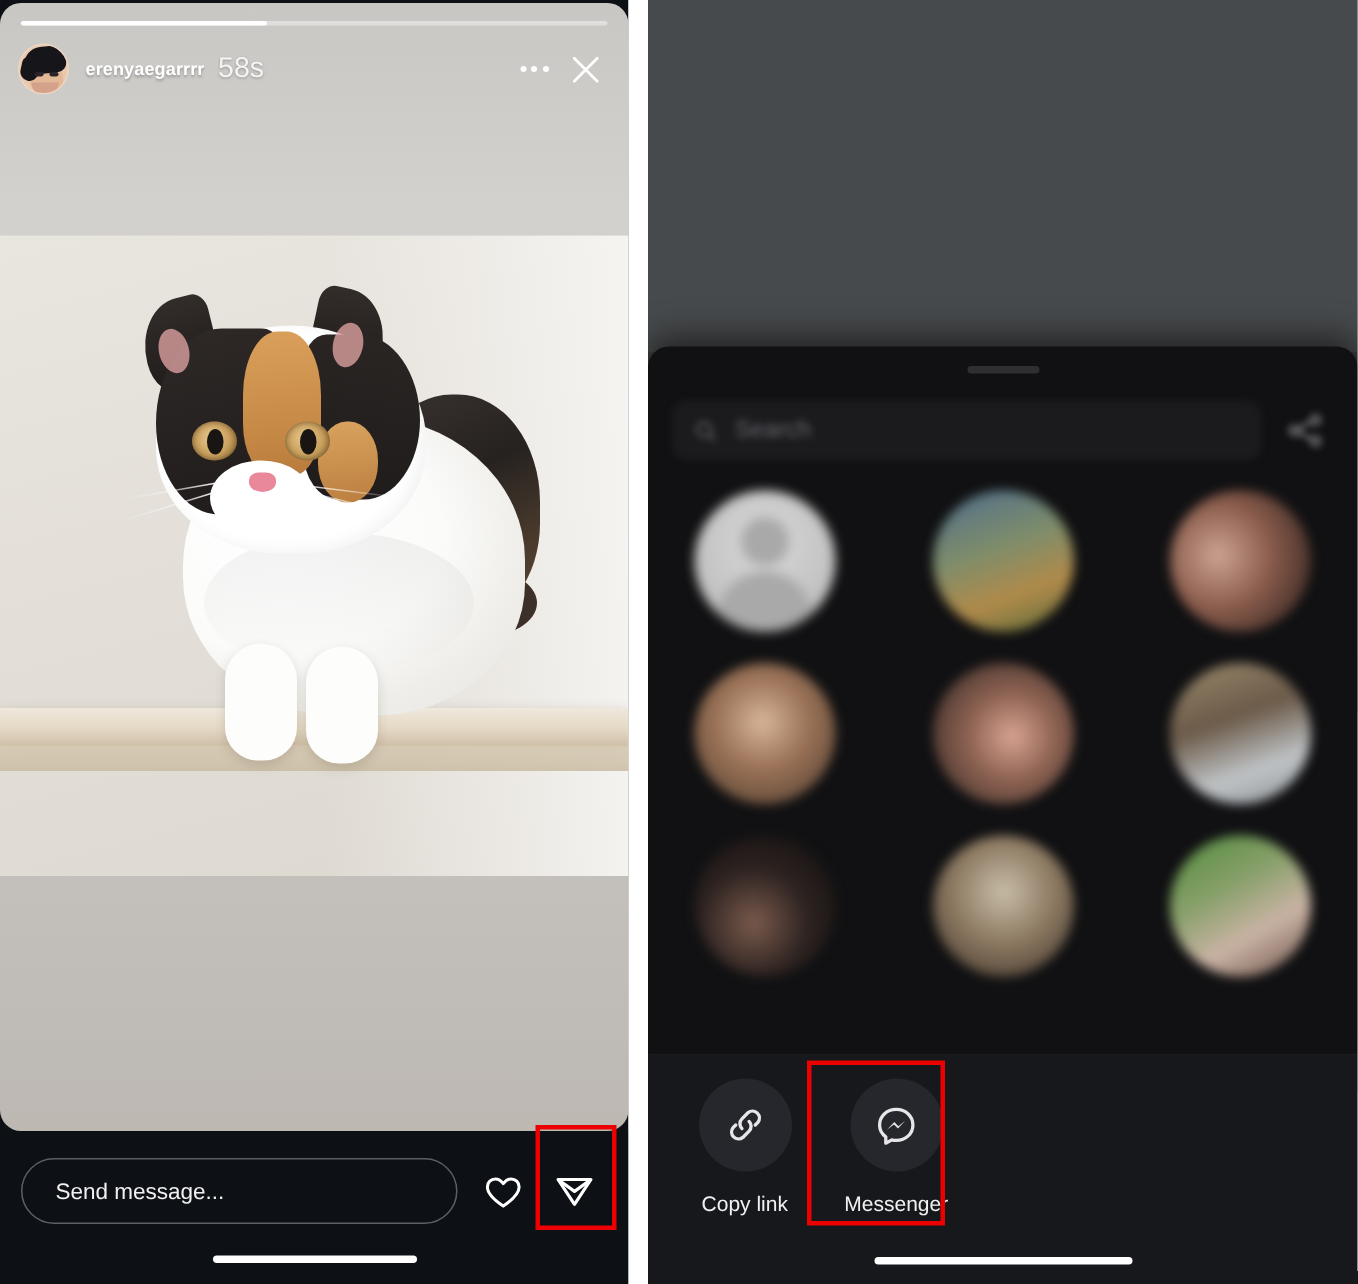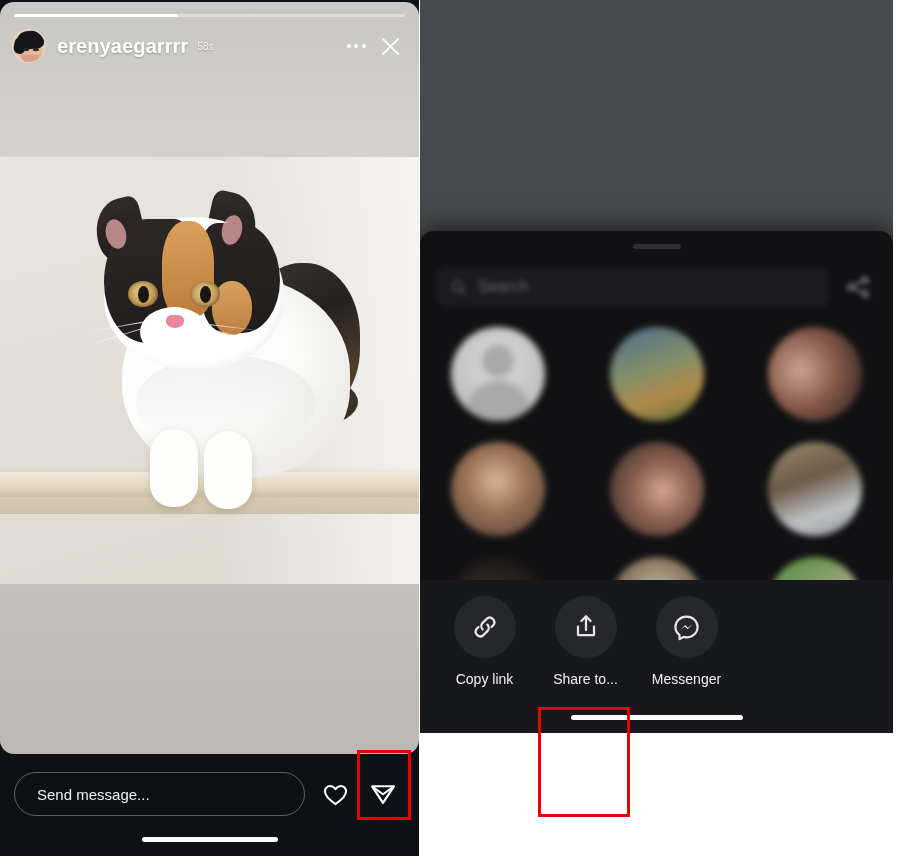--- a/index.html
+++ b/index.html
@@ -42,25 +42,25 @@
     background:#15151a; border-radius:14px 14px 8px 8px; transform:rotate(-6deg); }
   .av-hair2 { position:absolute; left:1px; top:8px; width:12px; height:16px;
     background:#15151a; border-radius:6px 2px 8px 8px; transform:rotate(12deg); }
   .av-face { position:absolute; left:7px; top:12px; width:22px; height:22px;
     background:#e3b896; border-radius:10px 10px 11px 11px; }
   .av-eye { position:absolute; top:18px; width:6px; height:3px; background:#2a2327; border-radius:2px; }
   .av-eye.l { left:10px; } .av-eye.r { left:20px; }
   .av-cheek { position:absolute; left:8px; top:25px; width:18px; height:9px;
     background:#c98f84; border-radius:0 0 9px 9px; opacity:.55; }
   .story-user {
-    color:#ffffff; font-size:20px; font-weight:700; margin-left:11px;
+    color:#ffffff; font-size:12px; font-weight:700; margin-left:11px;
     letter-spacing:.1px; text-shadow:0 1px 2px rgba(0,0,0,.28);
   }
   .story-time {
-    color:rgba(255,255,255,0.86); font-size:10px; font-weight:400; margin-left:9px;
+    color:rgba(255,255,255,0.86); font-size:19px; font-weight:400; margin-left:9px;
     text-shadow:0 1px 2px rgba(0,0,0,.28);
   }
   .head-spacer { flex:1 1 auto; }
   .icon-btn { width:34px; height:34px; display:flex; align-items:center;
     justify-content:center; cursor:pointer; }
   .dots { display:flex; gap:3.5px; }
   .dots i { width:4px; height:4px; background:#fff; border-radius:50%; display:block; }
 
   
   .photo {
@@ -173,21 +173,21 @@
   
   .hl { position:absolute; border:3px solid #ec0000; z-index:40; pointer-events:none; }
   #hl-send { left:357px; top:750px; width:54px; height:70px; }
   #hl-shareto { left:538px; top:707px; width:92px; height:110px; }
 
   
   .divider { position:absolute; left:419px; top:0; width:13px; height:856px; background:#ffffff; }
 
   
   .panel-right {
-    position:absolute; left:420px; top:0; width:473px; height:733px;
+    position:absolute; left:432px; top:0; width:473px; height:856px;
     background:#0a0a0c; overflow:hidden;
   }
   .dim-story {
     position:absolute; left:0; top:0; width:473px; height:728px;
     background:linear-gradient(180deg,#474a4c 0%,#474a4c 28%,#3b3b3c 28%,#3a3a3b 100%);
   }
   .dim-top { position:absolute; left:0; top:0; width:100%; height:235px; background:#474a4c; }
   .dim-photo {
     position:absolute; left:0; top:235px; width:473px; height:240px;
     background:linear-gradient(170deg,#3e3e3d 0%,#3a3a39 50%,#343433 100%);
@@ -441,30 +441,20 @@
       <div class="sh-item">
         <div class="sh-circle">
           <svg width="30" height="30" viewBox="0 0 24 24">
             <path d="M10.1 13.9 A3.7 3.7 0 0 1 10.1 8.7 L13.4 5.4 A3.7 3.7 0 0 1 18.6 10.6 L17.2 12" fill="none" stroke="#e6e6e8" stroke-width="1.8" stroke-linecap="round"></path>
             <path d="M13.9 10.1 A3.7 3.7 0 0 1 13.9 15.3 L10.6 18.6 A3.7 3.7 0 0 1 5.4 13.4 L6.8 12" fill="none" stroke="#e6e6e8" stroke-width="1.8" stroke-linecap="round"></path>
           </svg>
         </div>
         <div class="sh-label">Copy link</div>
       </div>
 
-      <div class="sh-item">
-        <div class="sh-circle">
-          <svg width="30" height="30" viewBox="0 0 24 24">
-            <path d="M12 3.6 L12 14.4" stroke="#e6e6e8" stroke-width="1.8" stroke-linecap="round"></path>
-            <path d="M8.3 7.2 L12 3.5 L15.7 7.2" fill="none" stroke="#e6e6e8" stroke-width="1.8" stroke-linecap="round" stroke-linejoin="round"></path>
-            <path d="M5.6 11.6 L5.6 18.4 L18.4 18.4 L18.4 11.6" fill="none" stroke="#e6e6e8" stroke-width="1.8" stroke-linecap="round" stroke-linejoin="round"></path>
-          </svg>
-        </div>
-        <div class="sh-label">Share to...</div>
-      </div>
 
 
 
       <div class="sh-item">
         <div class="sh-circle">
           <svg width="31" height="31" viewBox="0 0 24 24">
             <path d="M12 3.6 C7 3.6 3.4 7.2 3.4 11.6 C3.4 14.1 4.6 16.3 6.6 17.7 L6.6 21 L9.7 19.3 C10.4 19.5 11.2 19.6 12 19.6 C17 19.6 20.6 16 20.6 11.6 C20.6 7.2 17 3.6 12 3.6 Z" fill="none" stroke="#e6e6e8" stroke-width="1.7" stroke-linejoin="round"></path>
             <path d="M7.2 14 L11 10.1 L13.1 12.2 L16.6 9.4 L12.9 13.4 L10.8 11.3 Z" fill="#e6e6e8"></path>
           </svg>
         </div>

